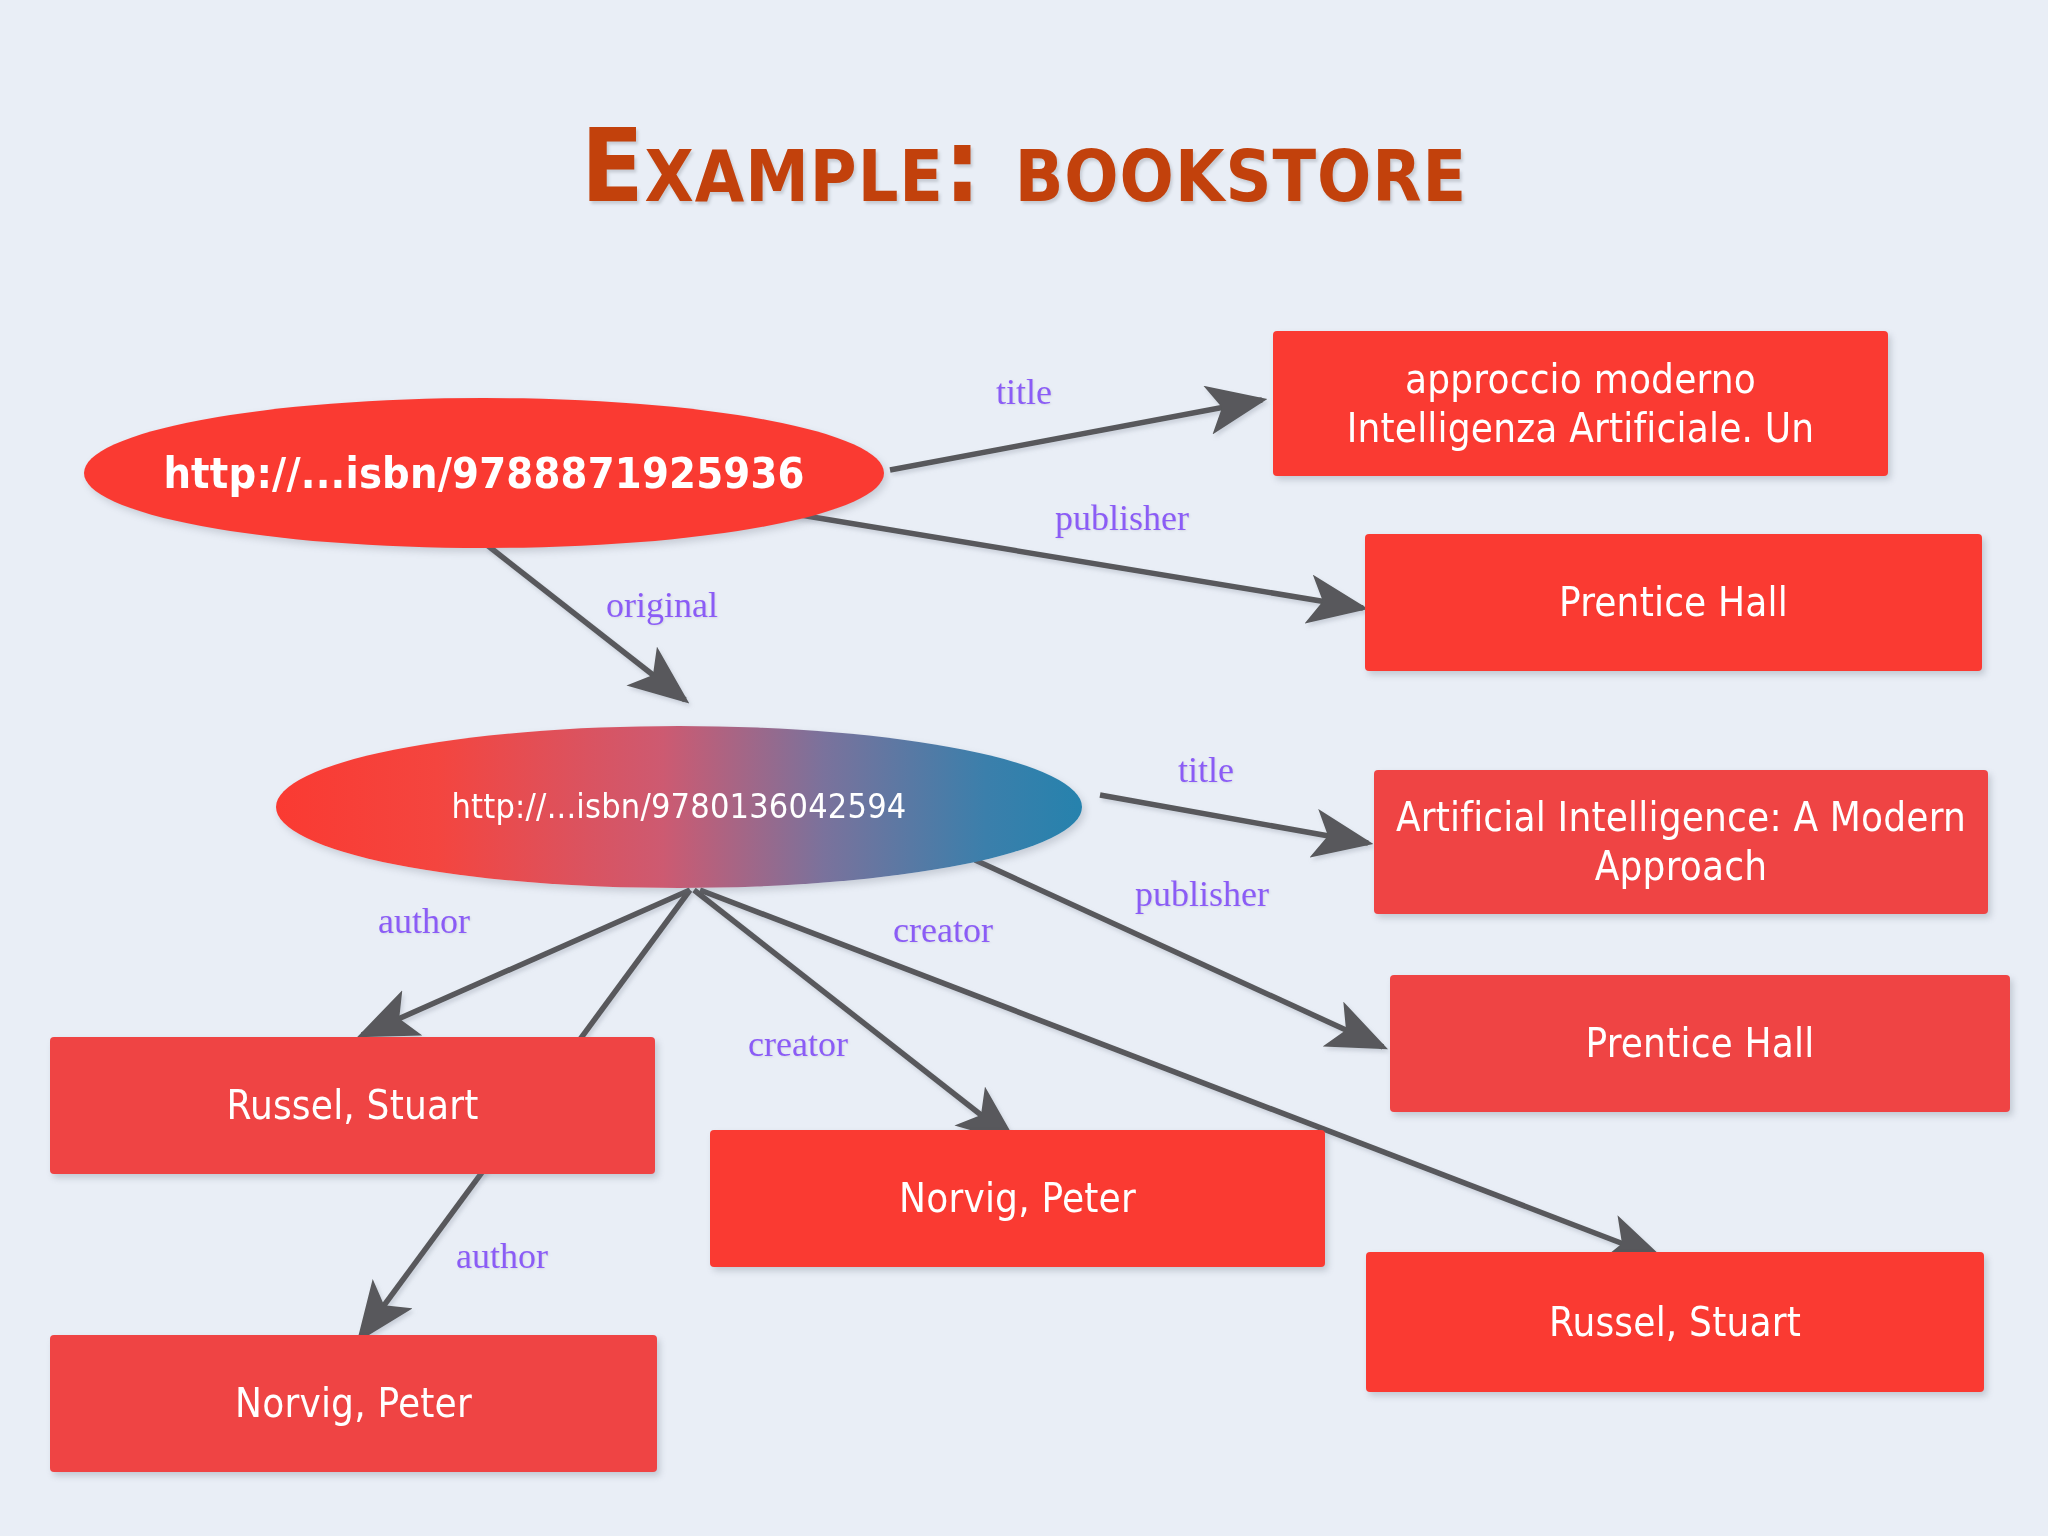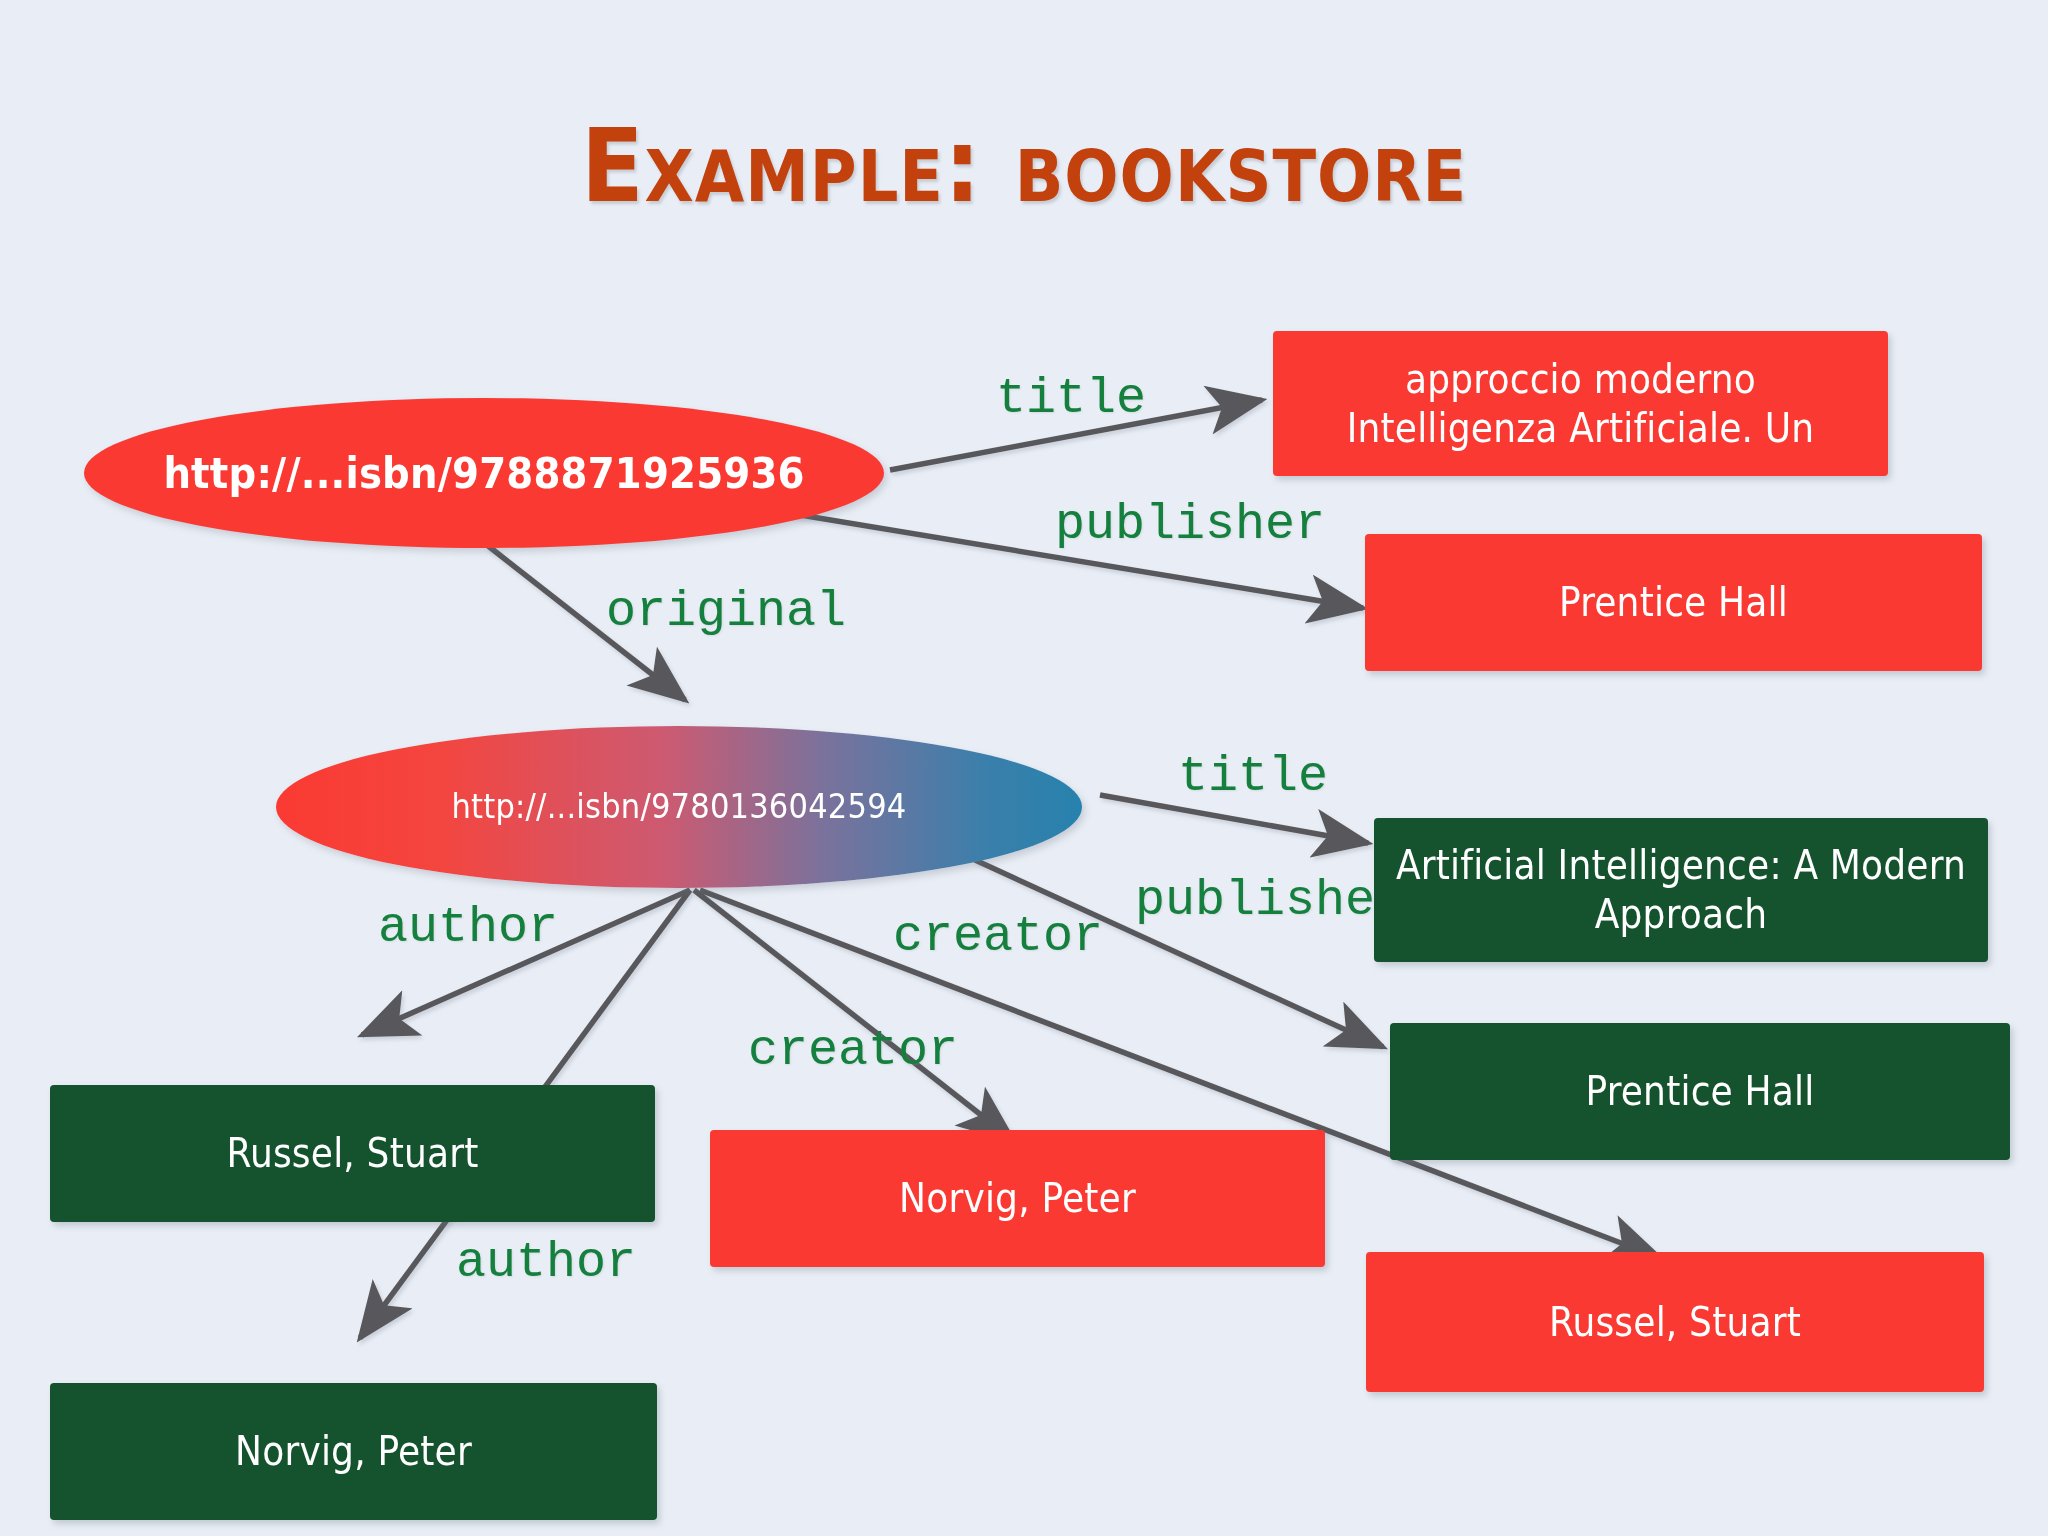--- a/index.html
+++ b/index.html
@@ -38,37 +38,37 @@
     font-size:40px;line-height:1.22;
     letter-spacing:.2px;
     box-sizing:border-box;
     padding:6px 18px;
   }
   .box{
     border-radius:4px;
     box-shadow:3px 4px 6px rgba(110,118,132,.30);
   }
   .box.red{background:#fa3a32;}
-  .box.blue{background:#14532d;margin-top:48px;}
+  .box.blue{background:#ef4444;}
 
   .ellipse{
     border-radius:50%;
     box-shadow:3px 4px 7px rgba(110,118,132,.28);
   }
   .ellipse.red{background:#fa3a32;}
   .ellipse.grad{
     background:linear-gradient(90deg,#fa3a32 0%,#f4453f 20%,#cd5a71 48%,#7a729c 68%,#3b7fab 88%,#2682ad 100%);
   }
 
   
   .elabel{
     position:absolute;
-    color:#15803d;
-    font-family:Liberation Mono, monospace;
-    font-size:50px;line-height:1;
+    color:#8b5cf6;
+    font-family:Liberation Serif, serif;
+    font-size:36px;line-height:1;
     white-space:nowrap;
     text-shadow:1px 1px 2px rgba(150,158,170,.25);
   }
 </style>
 </head>
 <body>
 
 <div id="stage">
 
   <div class="title">Example: bookstore</div>

